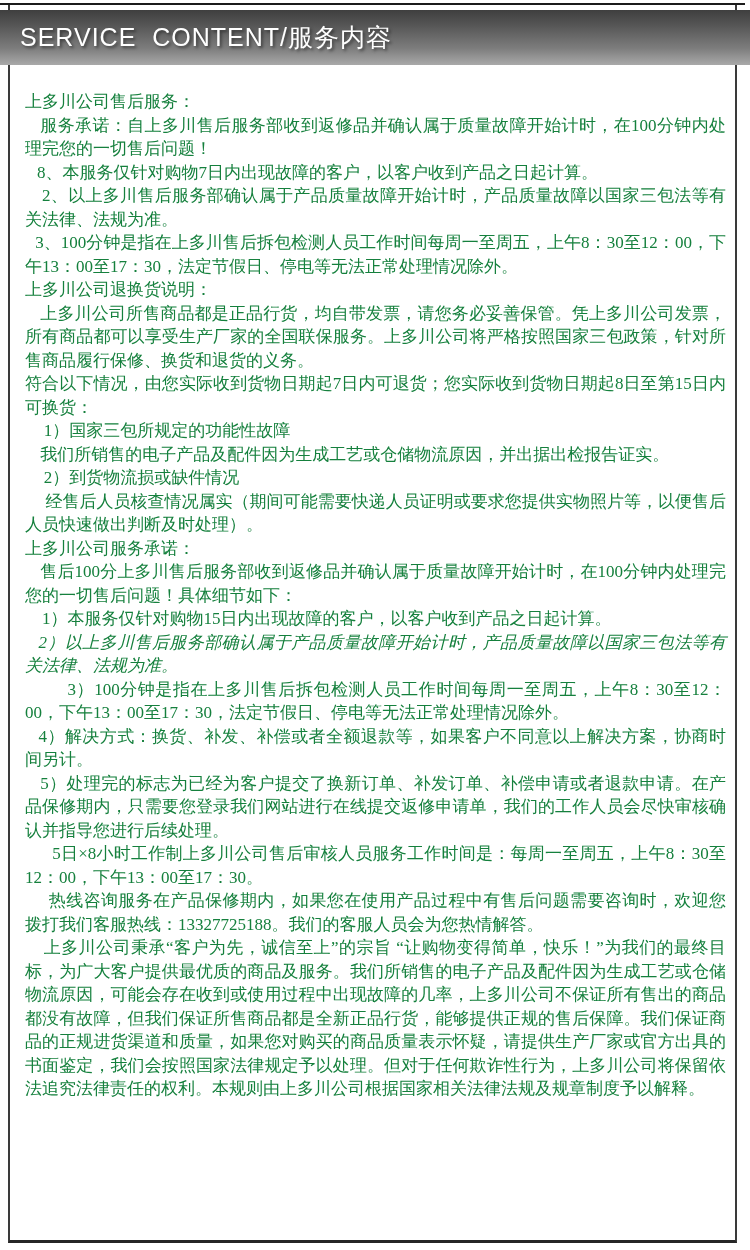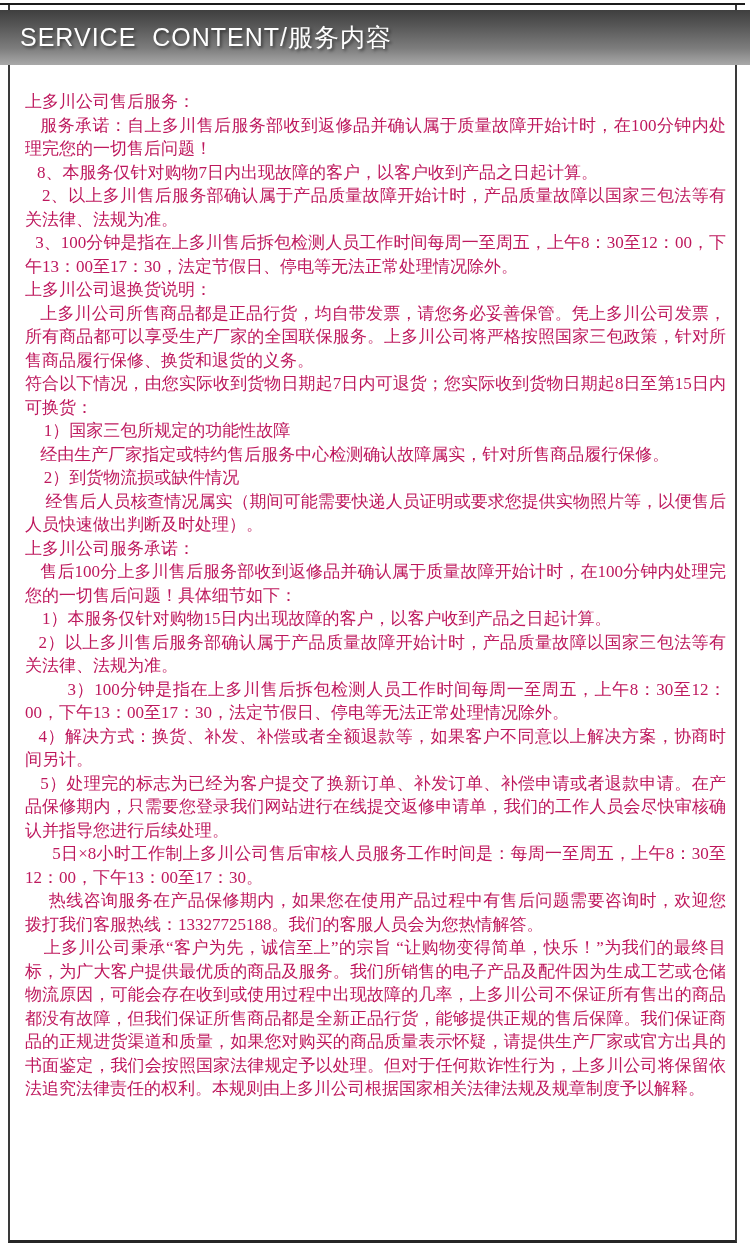--- a/index.html
+++ b/index.html
@@ -48,48 +48,48 @@
   }
   .text-body {
     position: relative;
     box-sizing: border-box;
     padding: 85px 9px 0 15px;
   }
   .para {
     margin: 0;
     font-size: 17px;
     line-height: 23.5px;
-    color: #be185d;
+    color: #15803d;
     text-align: justify;
     letter-spacing: 0;
   }
 </style>
 </head>
 <body>
 
 <div class="page">
   <div class="top-line"></div>
   <div class="frame">
     <div class="text-body">
         <p class="para" style="text-indent: 0em;">上多川公司售后服务：</p>
         <p class="para" style="text-indent: 0.9em;">服务承诺：自上多川售后服务部收到返修品并确认属于质量故障开始计时，在100分钟内处理完您的一切售后问题！</p>
         <p class="para" style="text-indent: 0.7em;">8、本服务仅针对购物7日内出现故障的客户，以客户收到产品之日起计算。</p>
         <p class="para" style="text-indent: 1em;">2、以上多川售后服务部确认属于产品质量故障开始计时，产品质量故障以国家三包法等有关法律、法规为准。</p>
         <p class="para" style="text-indent: 0.6em;">3、100分钟是指在上多川售后拆包检测人员工作时间每周一至周五，上午8：30至12：00，下午13：00至17：30，法定节假日、停电等无法正常处理情况除外。</p>
         <p class="para" style="text-indent: 0em;">上多川公司退换货说明：</p>
         <p class="para" style="text-indent: 0.9em;">上多川公司所售商品都是正品行货，均自带发票，请您务必妥善保管。凭上多川公司发票，所有商品都可以享受生产厂家的全国联保服务。上多川公司将严格按照国家三包政策，针对所售商品履行保修、换货和退货的义务。</p>
         <p class="para" style="text-indent: 0em;">符合以下情况，由您实际收到货物日期起7日内可退货；您实际收到货物日期起8日至第15日内可换货：</p>
         <p class="para" style="text-indent: 1.1em;">1）国家三包所规定的功能性故障</p>
-        <p class="para" style="text-indent: 0.9em;">经由生产厂家指定或特约售后服务中心检测确认故障属实，针对所售商品履行保修。</p>
+        <p class="para" style="text-indent: 0.9em;">我们所销售的电子产品及配件因为生成工艺或仓储物流原因，并出据出检报告证实。</p>
         <p class="para" style="text-indent: 1.1em;">2）到货物流损或缺件情况</p>
         <p class="para" style="text-indent: 1.2em;">经售后人员核查情况属实（期间可能需要快递人员证明或要求您提供实物照片等，以便售后人员快速做出判断及时处理）。</p>
         <p class="para" style="text-indent: 0em;">上多川公司服务承诺：</p>
         <p class="para" style="text-indent: 0.9em;">售后100分上多川售后服务部收到返修品并确认属于质量故障开始计时，在100分钟内处理完您的一切售后问题！具体细节如下：</p>
         <p class="para" style="text-indent: 1em;">1）本服务仅针对购物15日内出现故障的客户，以客户收到产品之日起计算。</p>
-        <p class="para" style="text-indent: 0.8em;">2）以上多川售后服务部确认属于产品质量故障开始计时，产品质量故障以国家三包法等有关法律、法规为准。</p>
+        <p class="para" style="text-indent: 0.8em; font-style: italic;">2）以上多川售后服务部确认属于产品质量故障开始计时，产品质量故障以国家三包法等有关法律、法规为准。</p>
         <p class="para" style="text-indent: 2.5em;">3）100分钟是指在上多川售后拆包检测人员工作时间每周一至周五，上午8：30至12：00，下午13：00至17：30，法定节假日、停电等无法正常处理情况除外。</p>
         <p class="para" style="text-indent: 0.8em;">4）解决方式：换货、补发、补偿或者全额退款等，如果客户不同意以上解决方案，协商时间另计。</p>
         <p class="para" style="text-indent: 0.9em;">5）处理完的标志为已经为客户提交了换新订单、补发订单、补偿申请或者退款申请。在产品保修期内，只需要您登录我们网站进行在线提交返修申请单，我们的工作人员会尽快审核确认并指导您进行后续处理。</p>
         <p class="para" style="text-indent: 1.6em;">5日×8小时工作制上多川公司售后审核人员服务工作时间是：每周一至周五，上午8：30至12：00，下午13：00至17：30。</p>
         <p class="para" style="text-indent: 1.4em;">热线咨询服务在产品保修期内，如果您在使用产品过程中有售后问题需要咨询时，欢迎您拨打我们客服热线：13327725188。我们的客服人员会为您热情解答。</p>
         <p class="para" style="text-indent: 1.1em;">上多川公司秉承“客户为先，诚信至上”的宗旨 “让购物变得简单，快乐！”为我们的最终目标，为广大客户提供最优质的商品及服务。我们所销售的电子产品及配件因为生成工艺或仓储物流原因，可能会存在收到或使用过程中出现故障的几率，上多川公司不保证所有售出的商品都没有故障，但我们保证所售商品都是全新正品行货，能够提供正规的售后保障。我们保证商品的正规进货渠道和质量，如果您对购买的商品质量表示怀疑，请提供生产厂家或官方出具的书面鉴定，我们会按照国家法律规定予以处理。但对于任何欺诈性行为，上多川公司将保留依法追究法律责任的权利。本规则由上多川公司根据国家相关法律法规及规章制度予以解释。</p>
       </div>
   </div>
   <div class="banner">
     <span class="banner-title">SERVICE  CONTENT/服务内容</span>

